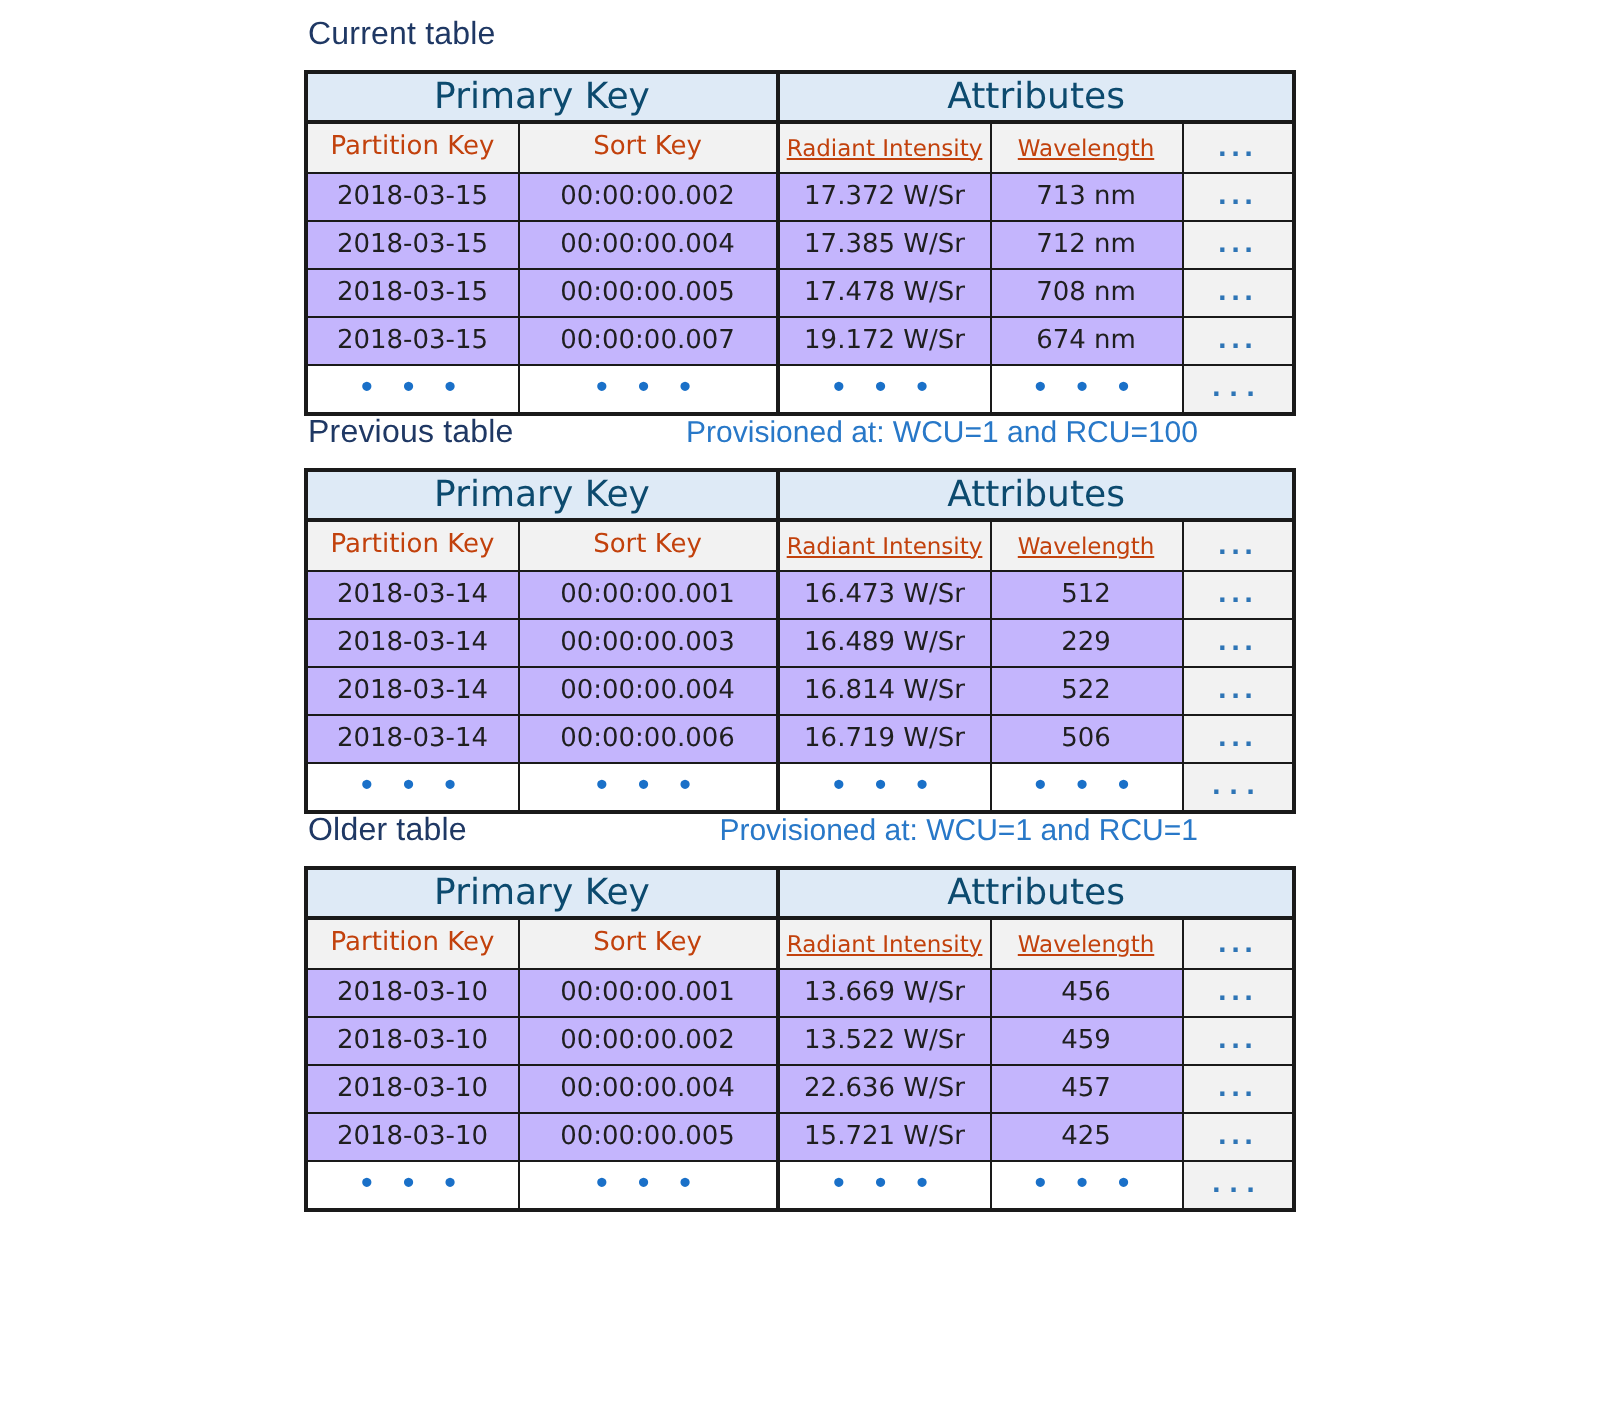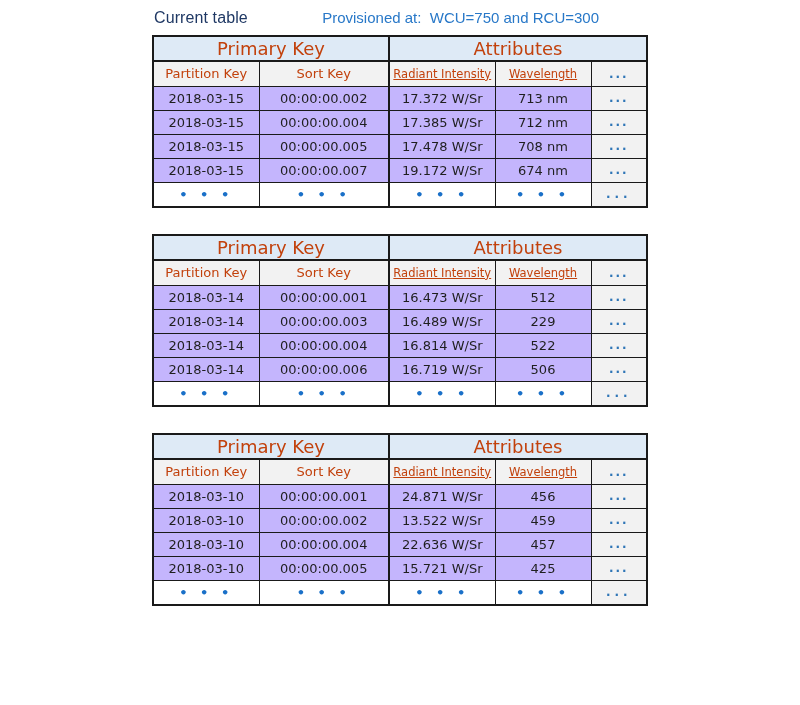--- a/index.html
+++ b/index.html
@@ -4,21 +4,21 @@
 <style>
   * { box-sizing: border-box; margin: 0; padding: 0; }
   html, body { background: #ffffff; }
   body {
     width: 800px; height: 705px;
     font-family: "DejaVu Sans", sans-serif;
     overflow: hidden;
   }
   .page { padding: 9px 152px 0 152px; }
 
-  .block { width: 448px; margin-bottom: 26px; }
+  .block { width: 448px; }
 
   .caption-row {
     display: flex; justify-content: space-between; align-items: baseline;
     margin: 0 1px 6px 2px; height: 20px;
   }
   .tbl-title {
     font-family: "Liberation Sans", sans-serif;
     font-size: 16px; color: #1f3864; letter-spacing: 0.1px;
   }
   .provisioned {
@@ -31,21 +31,21 @@
     width: 494px;
     border: 2.5px solid #1a1a1a;
   }
   .dtable th, .dtable td {
     border: 1.5px solid #1a1a1a;
     text-align: center; vertical-align: middle;
     padding: 0; height: 24px; overflow: hidden;
   }
   
   .group-row th {
-    background: #deeaf6; color: #c2410c;
+    background: #deeaf6; color: #0c4a6e;
     font-size: 18px; font-weight: 400;
     height: 25px;
     border-bottom-width: 2.5px;
   }
   
   .sec-start { border-left-width: 2.5px !important; }
 
   
   .sub-row th { background: #f2f2f2; color: #c2410c; font-weight: 400; height: 25px; }
   th.sub-key  { font-size: 13px; }
@@ -67,21 +67,20 @@
   }
 </style>
 </head>
 <body>
 
 <div class="page">
 
   <section class="block">
     <div class="caption-row">
       <span class="tbl-title">Current table</span>
-      <span class="provisioned">Provisioned at:  WCU=750 and RCU=300</span>
     </div>
     <table class="dtable">
       <colgroup>
         <col style="width:106px">
           <col style="width:130px">
           <col style="width:106px">
           <col style="width:96px">
           <col style="width:56px">
       </colgroup>
       <thead>
@@ -131,20 +130,24 @@
             <td>• • •</td>
             <td class="sec-start">• • •</td>
             <td>• • •</td>
             <td class="dots-col">...</td>
           </tr>
         </tbody>
     </table>
   </section>
 
   <section class="block">
+    <div class="caption-row">
+      <span class="tbl-title">Previous table</span>
+      <span class="provisioned">Provisioned at: WCU=1 and RCU=100</span>
+    </div>
     <table class="dtable">
       <colgroup>
         <col style="width:106px">
           <col style="width:130px">
           <col style="width:106px">
           <col style="width:96px">
           <col style="width:56px">
       </colgroup>
       <thead>
         <tr class="group-row">
@@ -193,20 +196,24 @@
             <td>• • •</td>
             <td class="sec-start">• • •</td>
             <td>• • •</td>
             <td class="dots-col">...</td>
           </tr>
         </tbody>
     </table>
   </section>
 
   <section class="block">
+    <div class="caption-row">
+      <span class="tbl-title">Older table</span>
+      <span class="provisioned">Provisioned at: WCU=1 and RCU=1</span>
+    </div>
     <table class="dtable">
       <colgroup>
         <col style="width:106px">
           <col style="width:130px">
           <col style="width:106px">
           <col style="width:96px">
           <col style="width:56px">
       </colgroup>
       <thead>
         <tr class="group-row">
@@ -218,21 +225,21 @@
           <th class="sub-key">Sort Key</th>
           <th class="sub-attr sec-start">Radiant Intensity</th>
           <th class="sub-attr">Wavelength</th>
           <th class="dots-head">...</th>
         </tr>
       </thead>
       <tbody>
           <tr class="data-row">
             <td>2018-03-10</td>
             <td>00:00:00.001</td>
-            <td class="sec-start">24.871 W/Sr</td>
+            <td class="sec-start">13.669 W/Sr</td>
             <td>456</td>
             <td class="dots-col">...</td>
           </tr>
           <tr class="data-row">
             <td>2018-03-10</td>
             <td>00:00:00.002</td>
             <td class="sec-start">13.522 W/Sr</td>
             <td>459</td>
             <td class="dots-col">...</td>
           </tr>

